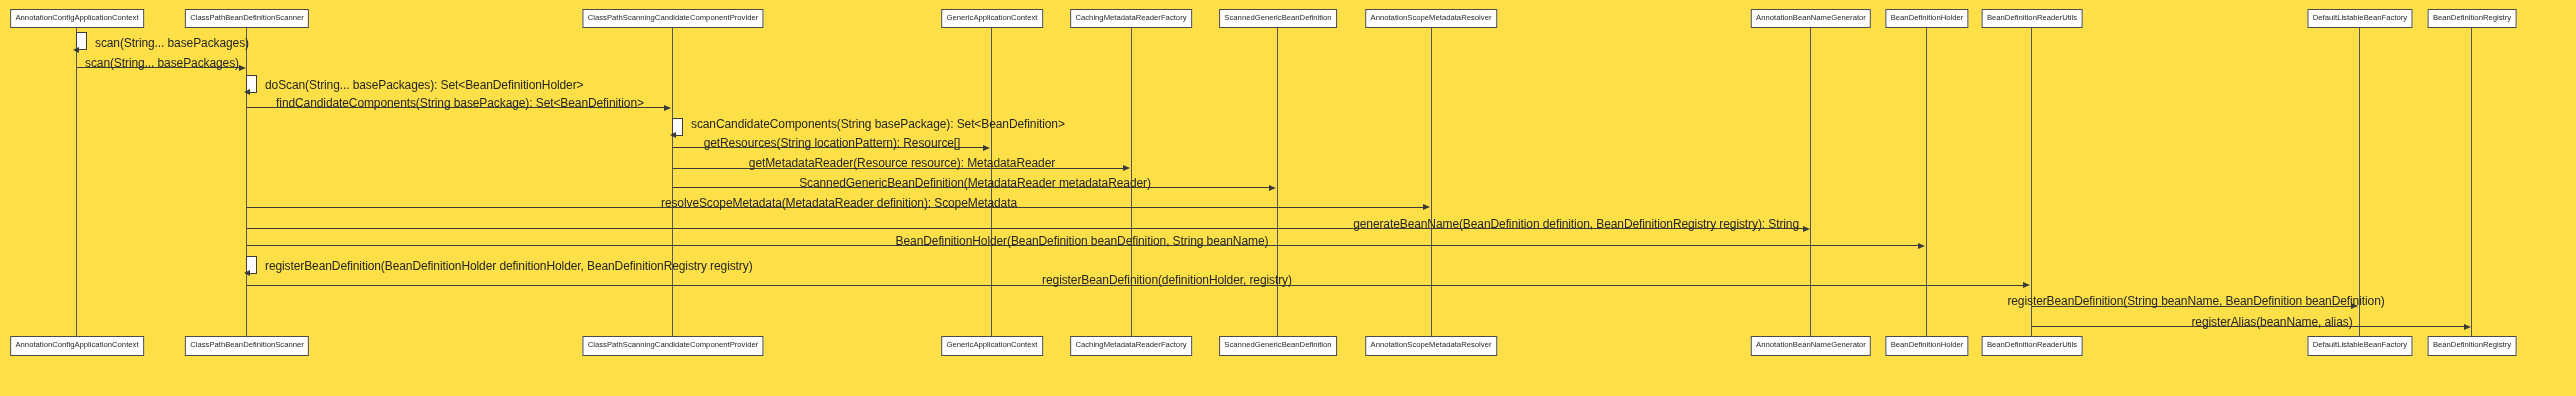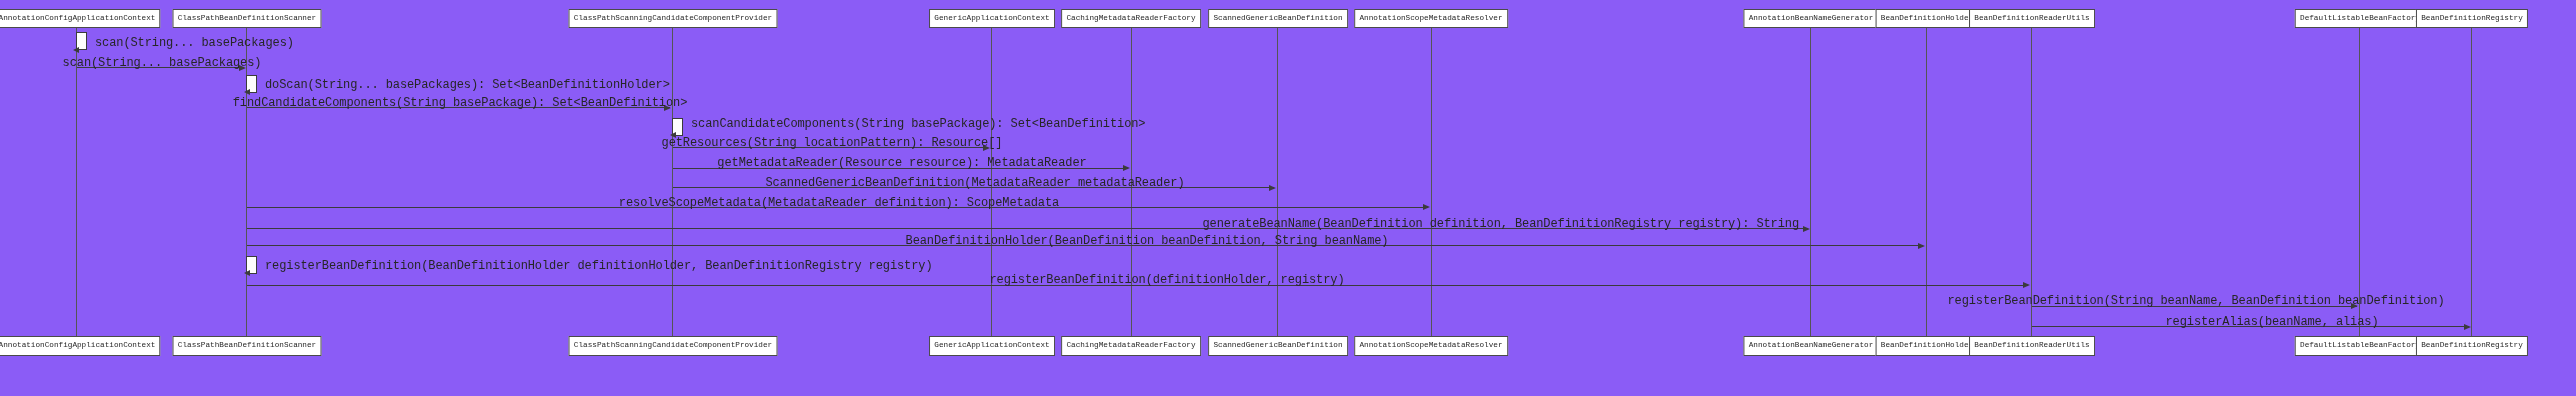--- a/index.html
+++ b/index.html
@@ -1,18 +1,18 @@
 <!DOCTYPE html>
 <html style="font-size:13.6px"><head>
 <meta charset="utf-8">
 <style>
   html,body{margin:0;padding:0;background:#ffffff;}
   #diagram{
-    position:relative;width:2576px;height:396px;background:#8b5cf6;
-    font-family:Liberation Mono, monospace;color:#262626;overflow:hidden;
+    position:relative;width:2576px;height:396px;background:#fde047;
+    font-family:Liberation Sans, sans-serif;color:#262626;overflow:hidden;
   }
   .pbox{
     position:absolute;transform:translateX(-50%);box-sizing:border-box;height:19.6px;
     border:1.7px solid #4a4a4a;background:#ffffff;padding:0 4.3px;line-height:16px;
     font-size:7.7px;white-space:nowrap;z-index:3;text-align:center;
   }
   .lifeline{position:absolute;width:0;border-left:1.2px solid #555555;z-index:1;}
   .msg-line{position:absolute;height:0;border-top:1.4px solid #3b3b3b;z-index:2;}
   .arrow-head{
     position:absolute;width:0;height:0;z-index:2;
@@ -98,21 +98,21 @@
     <div class="arrow-head" style="left: 1269px; top: 185px;"></div>
     <div class="msg-label" style="left: 975px; top: 176px;">ScannedGenericBeanDefinition(MetadataReader metadataReader)</div>
     <div class="msg-line" style="left: 247px; top: 207px; width: 1181px;"></div>
     <div class="arrow-head" style="left: 1423px; top: 204px;"></div>
     <div class="msg-label" style="left: 839px; top: 196px;">resolveScopeMetadata(MetadataReader definition): ScopeMetadata</div>
     <div class="msg-line" style="left: 247px; top: 228px; width: 1561px;"></div>
     <div class="arrow-head" style="left: 1803px; top: 226px;"></div>
     <div class="msg-label end" style="left: 1799px; top: 217px;">generateBeanName(BeanDefinition definition, BeanDefinitionRegistry registry): String</div>
     <div class="msg-line" style="left: 247px; top: 245px; width: 1676px;"></div>
     <div class="arrow-head" style="left: 1918px; top: 243px;"></div>
-    <div class="msg-label" style="left: 1147px; top: 234px;">BeanDefinitionHolder(BeanDefinition beanDefinition, String beanName)</div>
+    <div class="msg-label" style="left: 1082px; top: 234px;">BeanDefinitionHolder(BeanDefinition beanDefinition, String beanName)</div>
     <div class="self-rect" style="left: 246px; top: 256px;"></div>
     <div class="ret-head" style="left: 244px; top: 270px;"></div>
     <div class="msg-label self" style="left: 265px; top: 259px;">registerBeanDefinition(BeanDefinitionHolder definitionHolder, BeanDefinitionRegistry registry)</div>
     <div class="msg-line" style="left: 247px; top: 285px; width: 1781px;"></div>
     <div class="arrow-head" style="left: 2023px; top: 282px;"></div>
     <div class="msg-label" style="left: 1139px; top: 273px; margin-left: 28px;">registerBeanDefinition(definitionHolder, registry)</div>
     <div class="msg-line" style="left: 2032px; top: 306px; width: 325px;"></div>
     <div class="arrow-head" style="left: 2351px; top: 303px;"></div>
     <div class="msg-label" style="left: 2196px; top: 294px;">registerBeanDefinition(String beanName, BeanDefinition beanDefinition)</div>
     <div class="msg-line" style="left: 2032px; top: 326px; width: 437px;"></div>

